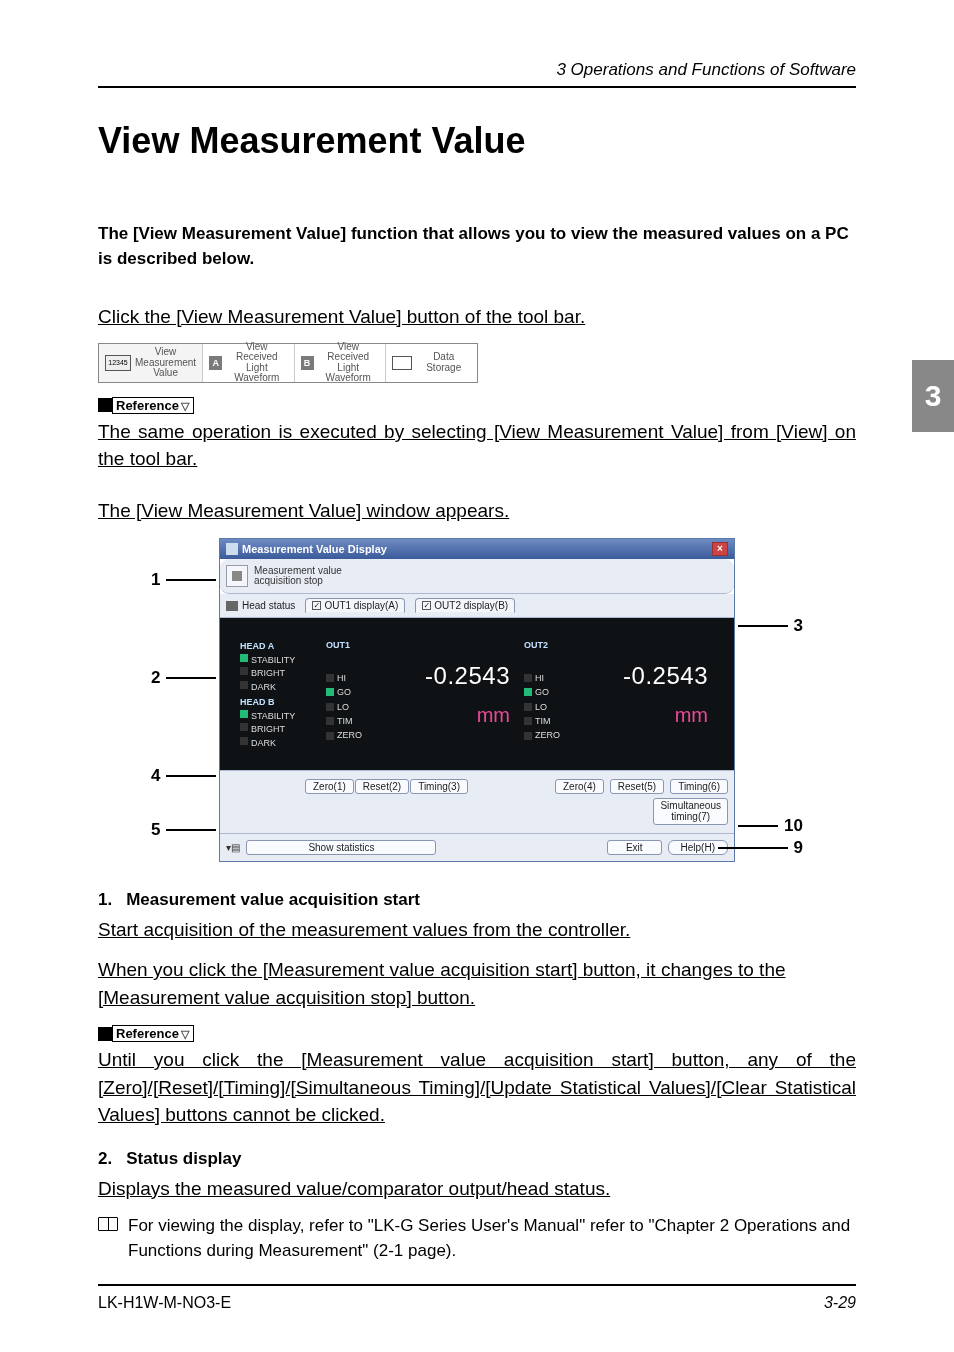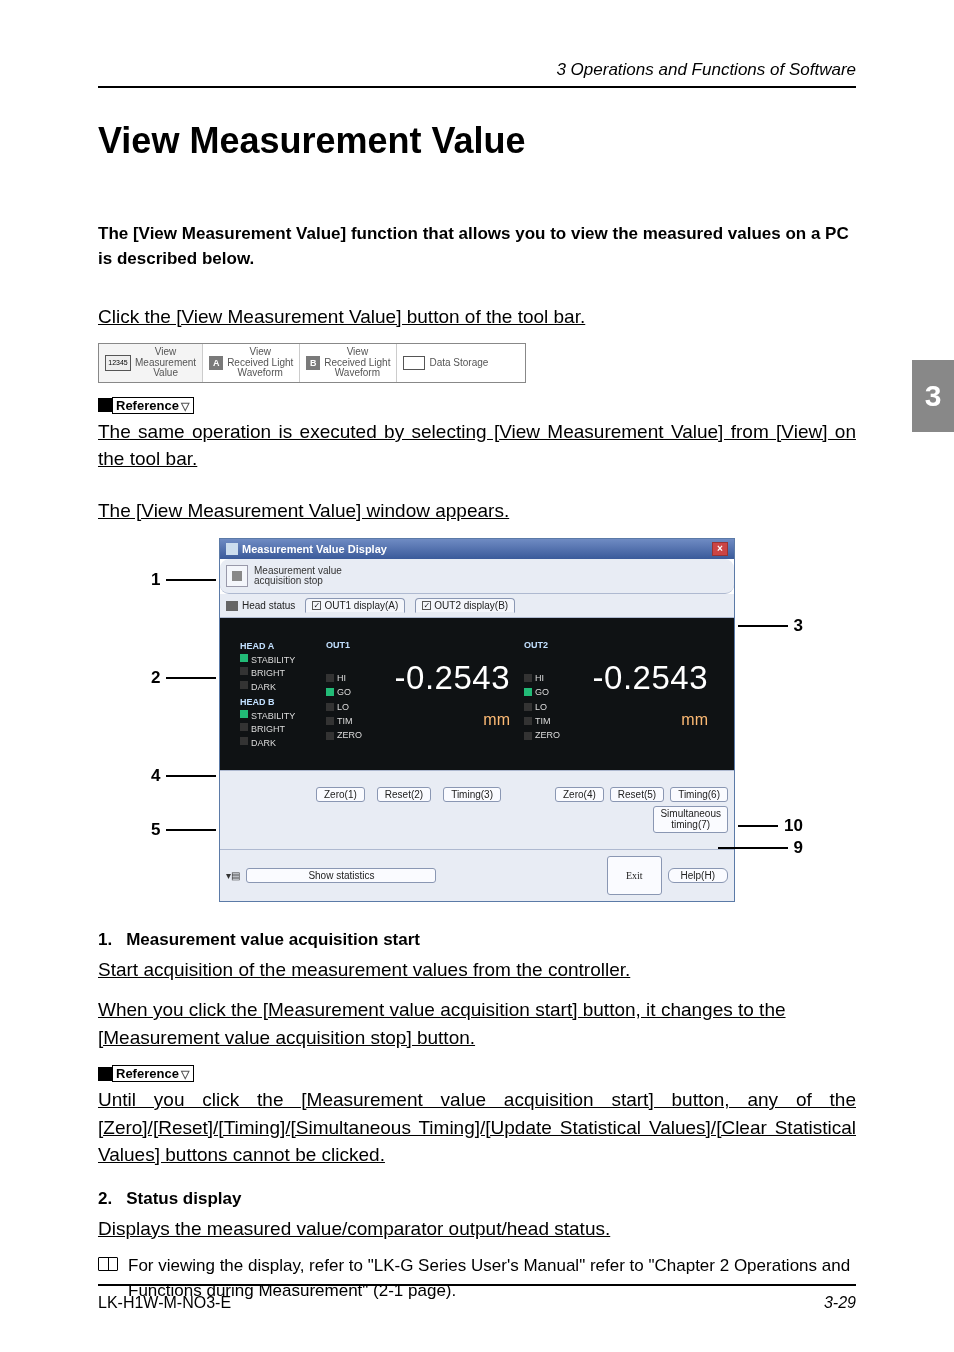--- a/index.html
+++ b/index.html
@@ -44,23 +44,24 @@
     margin-bottom: 12px;
     text-decoration: underline;
   }
   .body-text.justify { text-align: justify; }
 
   
   .toolbar-fig {
     border: 1px solid #888;
     display: flex;
     height: 40px;
-    width: 428px;
+    width: 380px;
     margin: 8px 0 14px 0;
     font-size: 10px;
+    justify-content: space-between;
   }
   .tb-btn {
     display: flex;
     align-items: center;
     gap: 4px;
     padding: 2px 6px;
     border-right: 1px solid #ccc;
   }
   .tb-btn:last-child { border-right: none; }
   .tb-icon-num {
@@ -136,24 +137,24 @@
   .out-block {
     flex:1;display:flex;gap:6px;
   }
   .ind-col { width:44px;font-size:9px;line-height:1.6; }
   .ind-col .ind-top { color:#c2e0ff;font-weight:bold;margin-bottom:18px; }
   .ind-col .irow { display:flex;align-items:center;gap:3px; }
   .val-col {
     flex:1;display:flex;flex-direction:column;justify-content:center;align-items:flex-end;
     padding-right:6px;
   }
-  .big-val { font-size:33px;color:#fff;font-weight:400;letter-spacing:0.5px; }
-  .unit { font-size:16px;color:#fdba74;margin-top:14px; }
+  .big-val { font-size:24px;color:#fff;font-weight:400;letter-spacing:0.5px; }
+  .unit { font-size:20px;color:#ec4899;margin-top:14px; }
   .btns-row {
-    background:#e8ecf4;padding:16px 6px;display:flex;gap:12px;flex-wrap:wrap;
+    background:#e8ecf4;padding:8px 6px;display:flex;gap:1px;flex-wrap:wrap;
     border-bottom:1px solid #aeb9d0;border-top:1px solid #aeb9d0;
     align-items:flex-start;
   }
   .soft-btn {
     border:1px solid #8a97b3;border-radius:3px;background:#fafbff;
     padding:1px 7px;font-size:10px;
   }
   .btns-row .spacer { flex:1; }
   .btns-row .col-right { display:flex;flex-direction:column;align-items:flex-end;gap:4px; }
   .bottom-row {
@@ -426,21 +427,21 @@
           </div>
           <span class="soft-btn" style="text-align:center;line-height:1.05;padding:2px 6px;">
             <span>Simultaneous</span><br><span>timing(7)</span>
           </span>
         </div>
       </div>
       <div class="bottom-row">
         <span class="arrowhead">▾▤</span>
         <span class="stat-bar">Show statistics</span>
         <span class="gap"></span>
-        <span class="soft-btn" style="padding:13px 18px;font-family:Liberation Serif, serif;">Exit</span>
+        <span class="soft-btn" style="padding:1px 18px;">Exit</span>
         <span class="soft-btn" style="padding:1px 12px;border-radius:6px;">Help(H)</span>
       </div>
     </div>
   </div>
 
   <div class="num-heading">
     <span>1.</span>
       <span>Measurement value acquisition start</span>
   </div>
   <p class="body-text">Start acquisition of the measurement values from the controller.</p>

